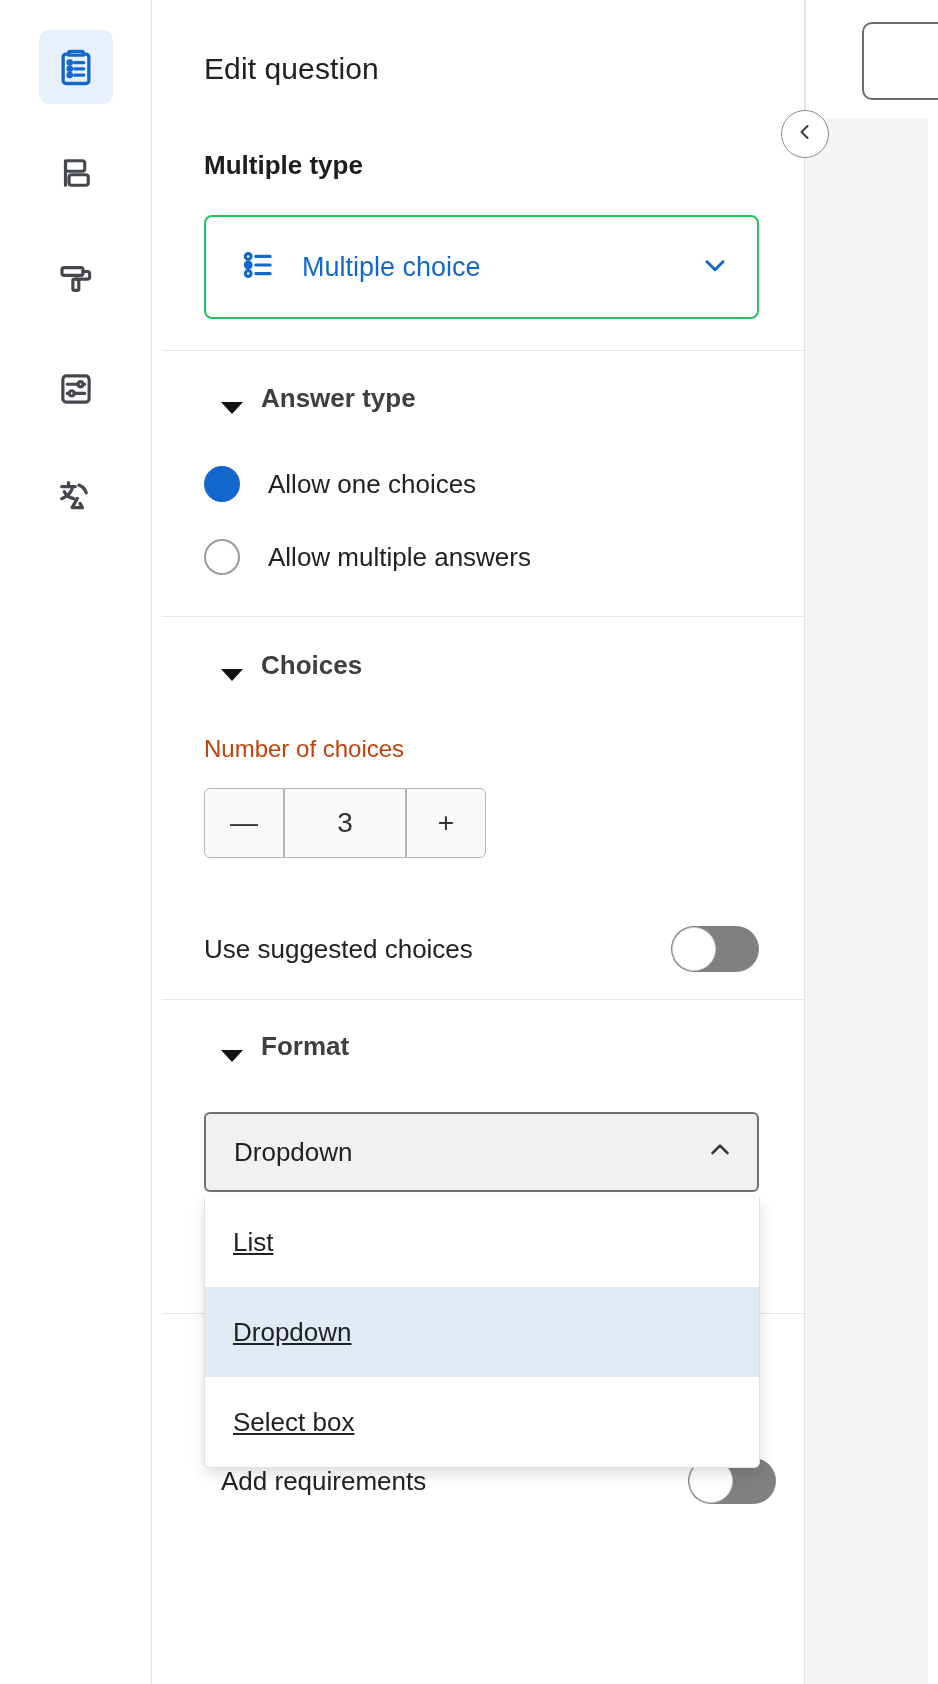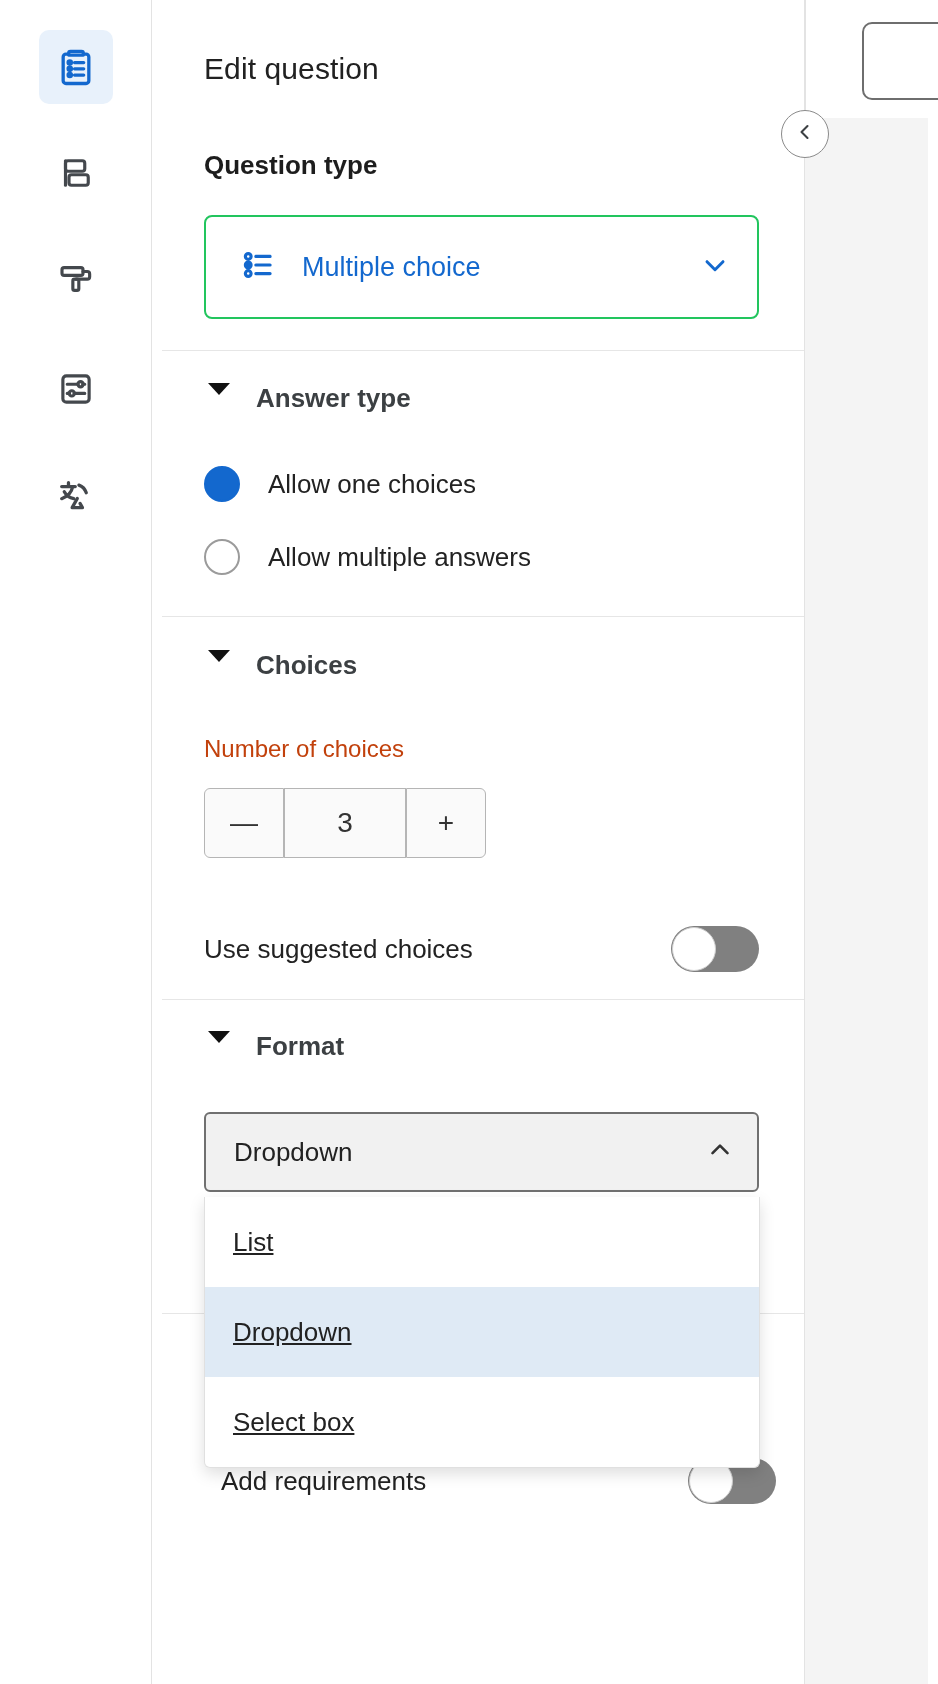--- a/index.html
+++ b/index.html
@@ -114,24 +114,24 @@
   .divider {
     position: absolute;
     left: 9px;
     width: 642px;
     height: 1px;
     background: #e6e6e6;
   }
 
   .group-head {
     position: absolute;
-    left: 55px;
-    display: flex;
-    align-items: flex-start;
-    gap: 26px;
+    left: 68px;
+    display: flex;
+    align-items: flex-end;
+    gap: 18px;
   }
   .caret-down {
     width: 0; height: 0;
     border-left: 11px solid transparent;
     border-right: 11px solid transparent;
     border-top: 12px solid #111111;
   }
   .group-head .section-label { color: #3c4043; }
 
   .radio-row {
@@ -345,21 +345,21 @@
           <path d="M9.9 18.9h5.6M12.7 13.9l-2.8 5h5.6l-1.3-2.3"></path>
         </svg>
       </span>
     </div>
   </div>
 
   <div class="panel">
 
     <div class="panel-title">Edit question</div>
 
-    <div class="section-label qtype-label">Question type</div>
+    <div class="section-label qtype-label">Multiple type</div>
 
     <div class="qtype-select">
       <span>
         <svg width="38" height="38" viewBox="0 0 24 24" fill="none" stroke="#1368ce" stroke-width="2" stroke-linecap="round">
           <circle cx="5.2" cy="6.6" r="1.8" fill="none"></circle>
           <circle cx="5.2" cy="12" r="1.8" fill="#1368ce"></circle>
           <circle cx="5.2" cy="17.4" r="1.8" fill="none"></circle>
           <path d="M10 6.6h9M10 12h9M10 17.4h9"></path>
         </svg>
       </span>

